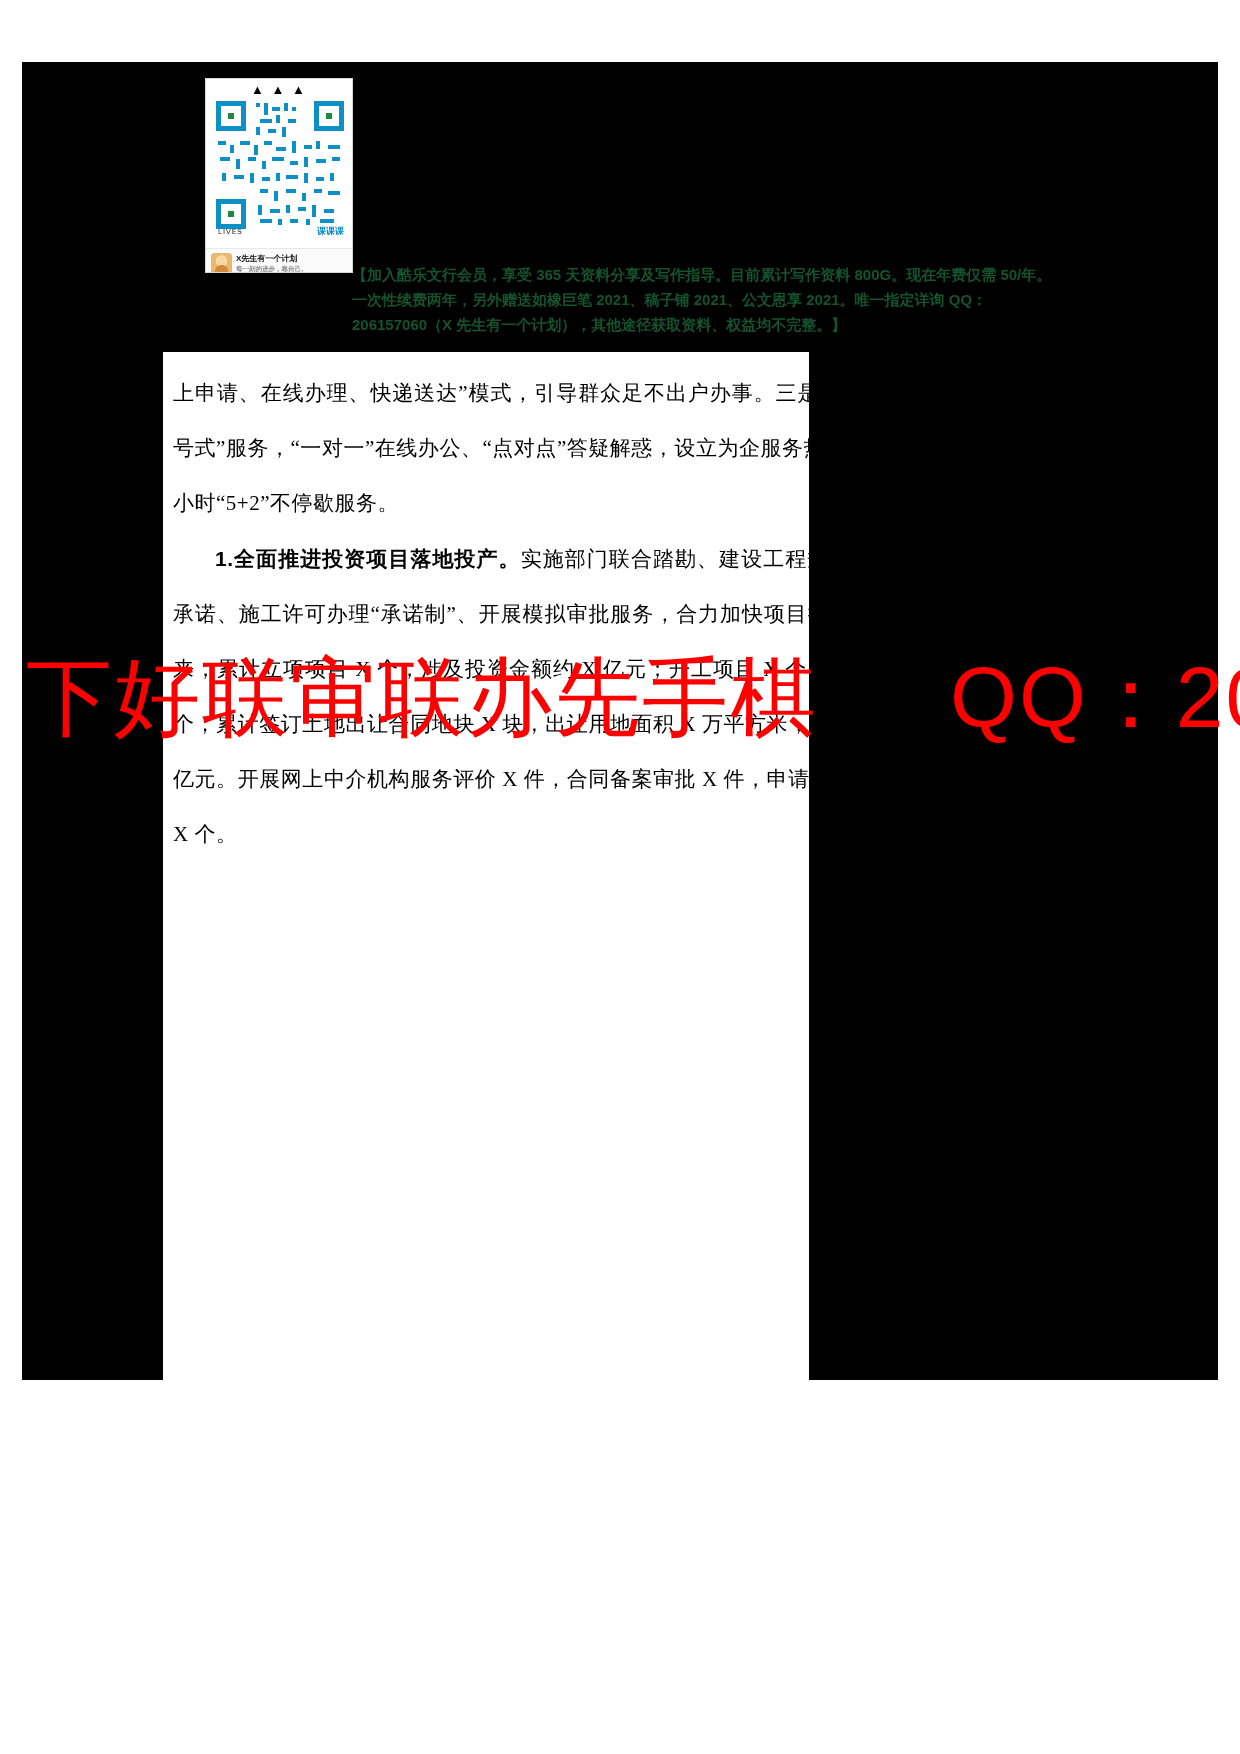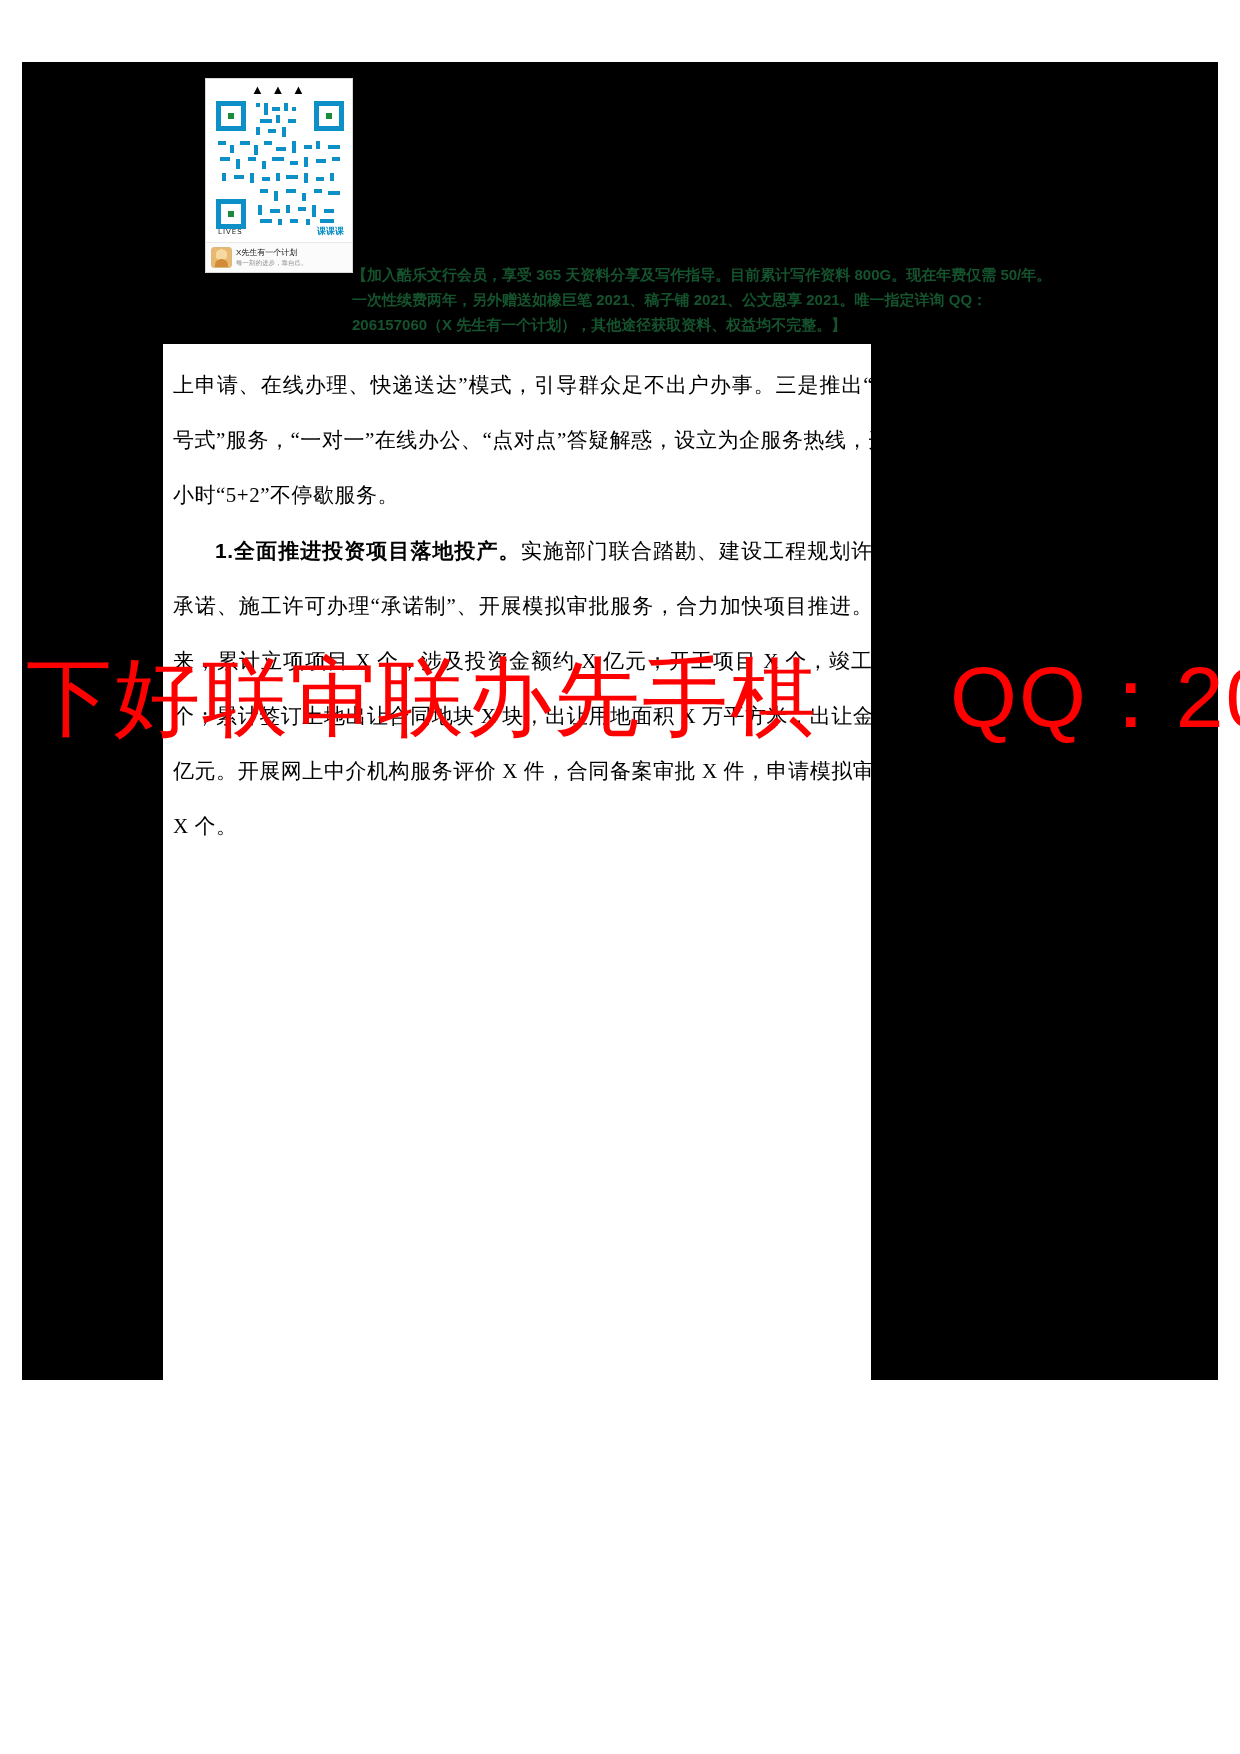--- a/index.html
+++ b/index.html
@@ -83,24 +83,25 @@
     bottom: 34px;
     font-size: 9px;
     color: #0d8fc7;
     font-weight: bold;
   }
   #promo-foot {
     position: absolute;
     left: 0;
     bottom: 0;
     width: 100%;
-    height: 30px;
+    height: 24px;
     background: #fbfbfb;
     border-top: 1px solid #e8e8e8;
     box-sizing: border-box;
+    font-weight: bold;
   }
   #promo-avatar {
     position: absolute;
     left: 5px; top: 4px;
     width: 21px; height: 21px;
     border-radius: 3px;
     background: radial-gradient(circle at 50% 38%, #f6d9a0 0 38%, #e8b96f 39% 100%);
     border: 1px solid #d9b882;
     box-sizing: border-box;
   }
@@ -136,22 +137,22 @@
     font-size: 15px;
     line-height: 25px;
     font-family: "Liberation Sans", sans-serif;
     letter-spacing: 0px;
   }
 
   
   #doc-sheet {
     position: absolute;
     left: 163px;
-    top: 344px;
-    width: 708px;
+    top: 352px;
+    width: 646px;
     height: 1036px;
     background: #ffffff;
   }
   #doc-body {
     position: absolute;
     left: 0;
     top: 0;
     width: 786px;
     padding: 14px 10px 0 10px;
     box-sizing: border-box;

